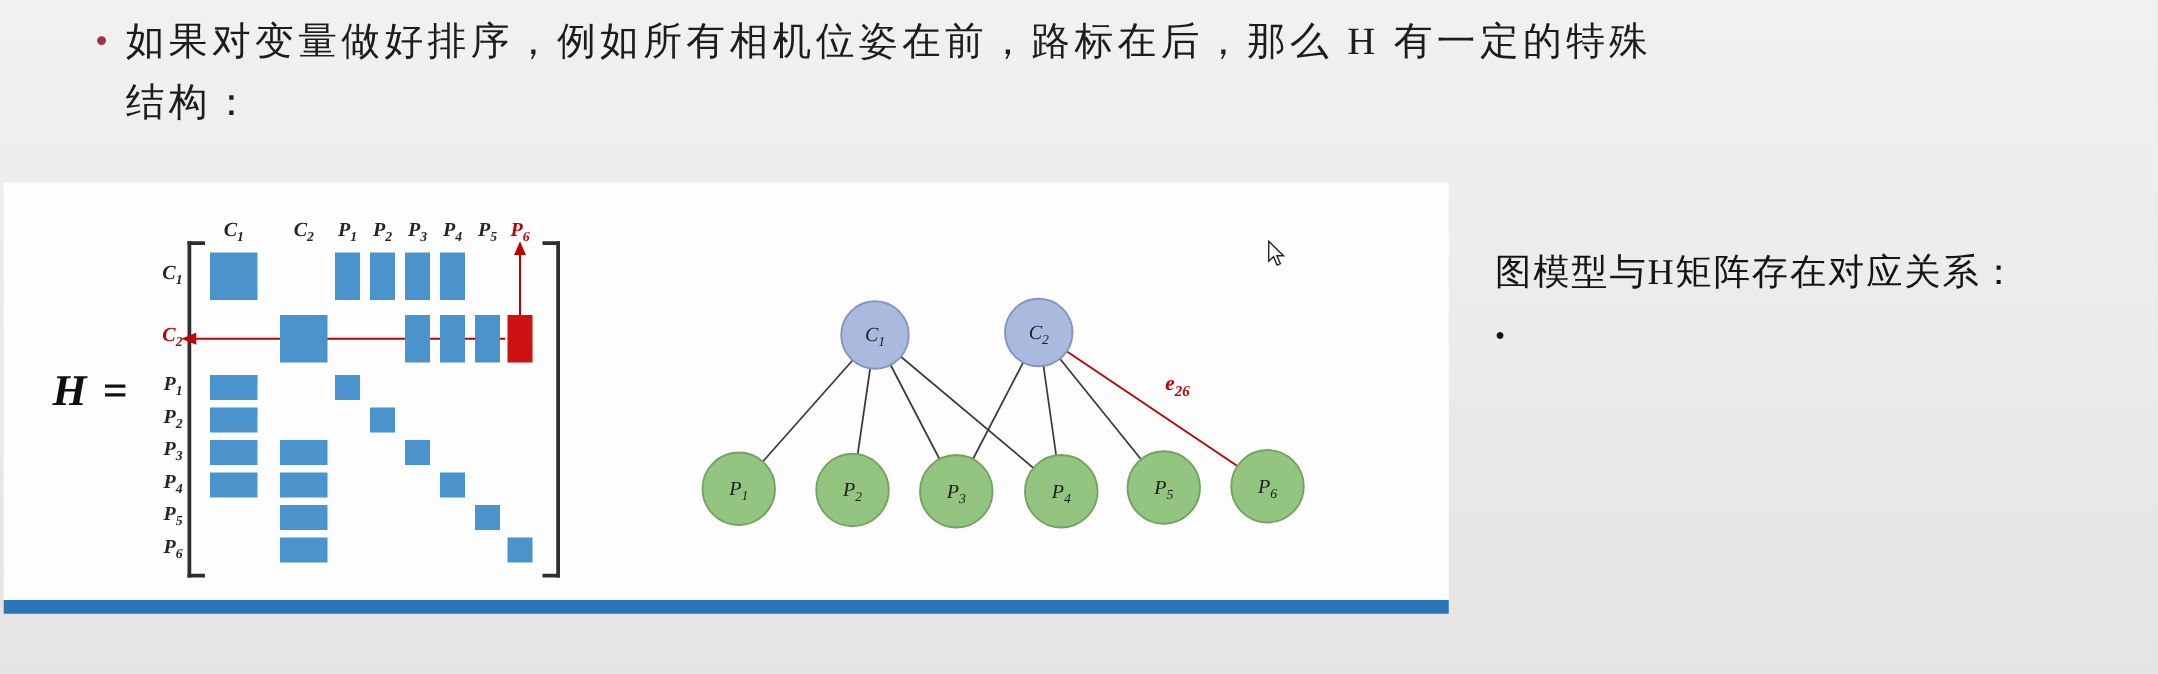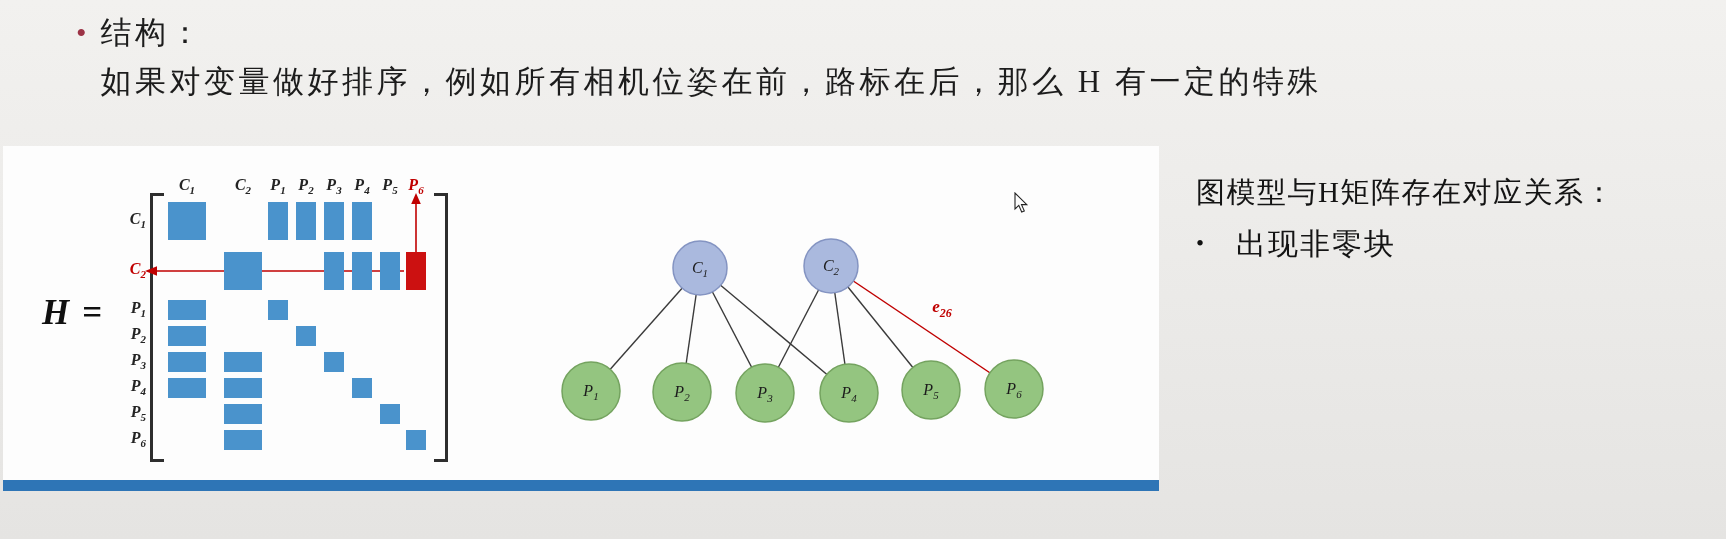--- a/index.html
+++ b/index.html
@@ -25,38 +25,38 @@
   .mcol { transform:translateX(-50%); }
   .mrow { width:34px; text-align:right; }
   .mcell { position:absolute; }
   .bracket { position:absolute; width:11px; height:263px; top:193px; }
   .bracket.left  { left:150px; border-left:3px solid #2e2e2e; border-top:3px solid #2e2e2e; border-bottom:3px solid #2e2e2e; }
   .bracket.right { left:434px; border-right:3px solid #2e2e2e; border-top:3px solid #2e2e2e; border-bottom:3px solid #2e2e2e; }
   .red-arrows { position:absolute; left:140px; top:190px; }
   
   .graph-svg { position:absolute; left:540px; top:218px; font-family:"Liberation Serif","DejaVu Serif",serif; }
   
-  .right-text { position:absolute; left:1196px; top:173px; color:#141414; }
+  .right-text { position:absolute; left:1196px; top:198px; color:#141414; }
   .rt-heading { font-size:29px; letter-spacing:1.5px; }
   .rt-bullet { display:flex; margin-top:9px; }
   .rt-dot { font-size:23px; line-height:43px; width:40px; color:#111; }
   .rt-lines { font-size:30px; line-height:43px; letter-spacing:2px; }
   
   .cursor { position:absolute; left:1014px; top:192px; }
 </style>
 </head>
 <body>
 
 <div class="page">
 
   <div class="top-bullet">
     <span class="top-dot">•</span>
     <div class="top-txt">
+      <div>如果对变量做好排序，例如所有相机位姿在前，路标在后，那么 H 有一定的特殊</div>
       <div>结构：</div>
-      <div>如果对变量做好排序，例如所有相机位姿在前，路标在后，那么 H 有一定的特殊</div>
     </div>
   </div>
 
   <div class="figure-panel"></div>
   <div class="bottom-bar" style="background: rgb(46, 117, 182);"></div>
 
   <div class="h-label">H =</div>
 
   <div id="matrix-layer">
     <div class="bracket left"></div>
@@ -135,21 +135,20 @@
       <text x="391" y="177" text-anchor="middle" font-size="16" font-style="italic" fill="#1c1c1c">P<tspan dy="4" font-size="11">5</tspan></text>
       <circle cx="474" cy="171" r="29" fill="#94c580" stroke="#74a35f" stroke-width="1.5"></circle>
       <text x="474" y="176" text-anchor="middle" font-size="16" font-style="italic" fill="#1c1c1c">P<tspan dy="4" font-size="11">6</tspan></text>
     </svg>
 
   <div class="right-text">
     <div class="rt-heading">图模型与H矩阵存在对应关系：</div>
     <div class="rt-bullet">
       <span class="rt-dot">•</span>
       <div class="rt-lines">
-        <div>出现非零块</div>
       </div>
     </div>
   </div>
 
   <svg class="cursor" width="16" height="23">
     <polygon points="1,1 1,17 4.8,13.4 7.7,20 10.3,18.9 7.5,12.6 12.8,12.6" fill="#fcfcfc" stroke="#222" stroke-width="1.1"></polygon>
   </svg>
 
 </div>
 

